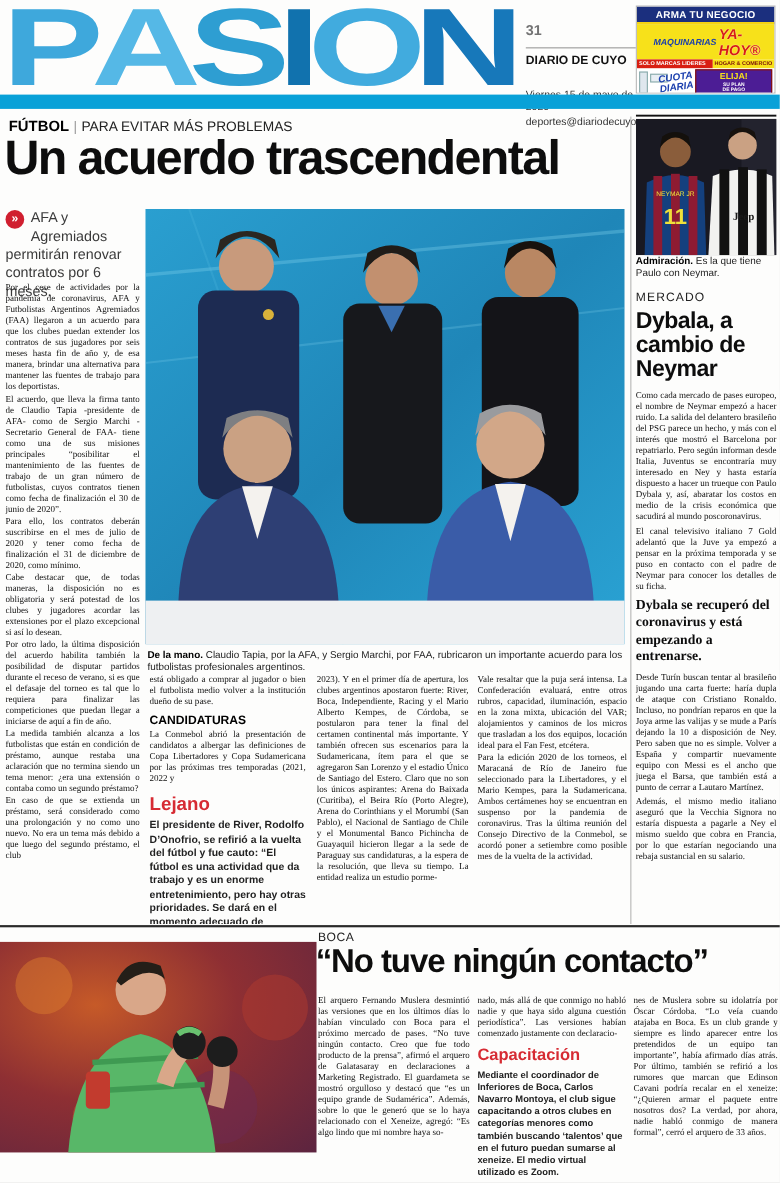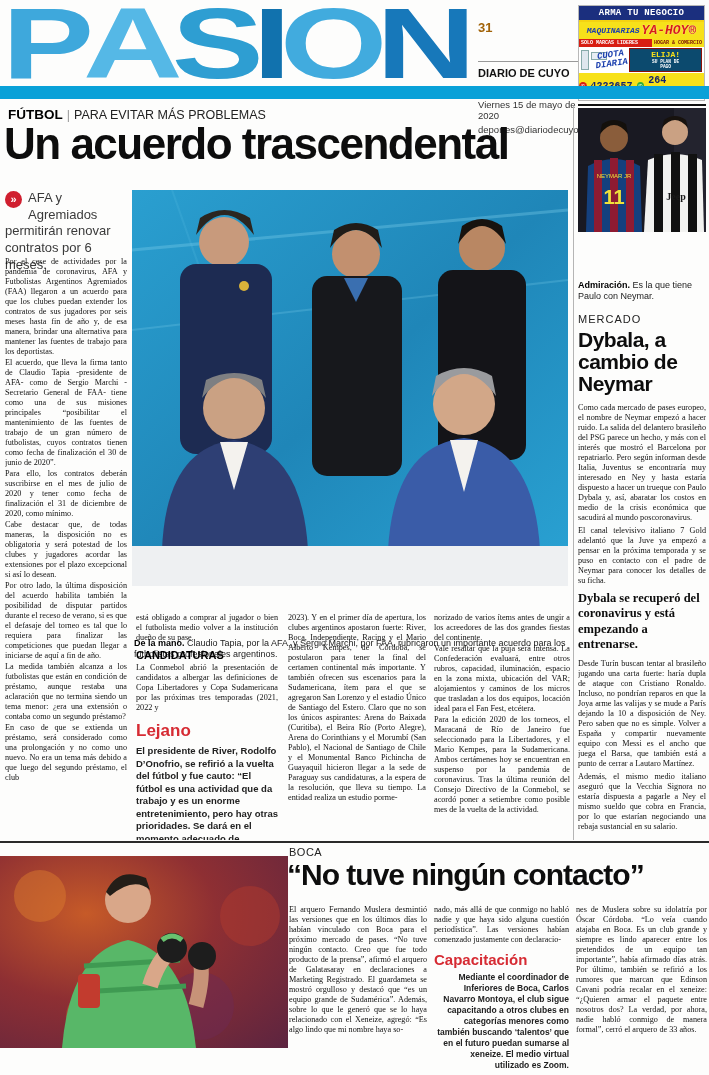--- a/index.html
+++ b/index.html
@@ -14,42 +14,42 @@
           transform:scaleX(1.38); transform-origin:left top; white-space:nowrap; }
   .logo span { display:inline-block; }
   .logo span:nth-child(1){ color:#3ea8dc; }
   .logo span:nth-child(2){ color:#55b8e6; }
   .logo span:nth-child(3){ color:#2e9ed2; }
   .logo span:nth-child(4){ color:#1172ae; }
   .logo span:nth-child(5){ color:#41abde; }
   .logo span:nth-child(6){ color:#1778ba; }
 
   .issue { left:478px; top:20px; width:118px; font-family:"Liberation Sans", sans-serif; }
-  .issue .pnum { font-size:13px; font-weight:bold; color:#a16207; margin-bottom:26px; }
+  .issue .pnum { font-size:13px; font-weight:bold; color:#737373; margin-bottom:8px; }
   .issue .rule { height:1px; background:#999; margin-bottom:5px; }
   .issue .paper { font-size:11px; font-weight:bold; color:#111; margin-bottom:20px; }
   .issue .date, .issue .email { font-size:9.5px; color:#333; margin-bottom:3px; }
 
-  .ad { left:578px; top:5px; width:127px; height:96px; background:#fff;
-        border:1px solid #b8b8b8; font-family:Liberation Mono, monospace; overflow:hidden; }
+  .ad { left:578px; top:5px; width:127px; height:80px; background:#fff;
+        border:1px solid #b8b8b8; font-family:Liberation Sans, sans-serif; overflow:hidden; }
   .ad-top { background:#1b2f7e; color:#fff; font-weight:bold; font-size:9px; text-align:center;
             padding:2px 0; border-bottom:2px solid #f4d312; letter-spacing:.3px; }
   .ad-brand { background:#f7e11a; display:flex; align-items:center; justify-content:center; gap:2px; padding:1px 0; }
-  .ad-maq { color:#1b3fae; font-style:italic; font-weight:bold; font-size:8px; }
+  .ad-maq { color:#1b3fae; font-style:italic; font-weight:bold; font-size:8px;margin-left:15px; }
   .ad-yahoy { color:#d81e12; font-style:italic; font-weight:bold; font-size:13px; text-shadow:0 0 1px #fff; }
   .ad-strip { display:flex; font-size:5px; font-weight:bold; }
   .ad-strip .s1 { background:#d81e12; color:#fff; flex:1.2; padding:1px 2px; }
   .ad-strip .s2 { background:#f7e11a; color:#7a1108; padding:1px 2px; }
   .ad-mid { display:flex; align-items:center; height:26px; background:#fff; padding:1px 2px; gap:2px; }
   .ad-appl { width:26px; height:20px; position:relative; }
   .ad-appl .fr { position:absolute; left:0; top:0; width:8px; height:20px; background:#dfe7ee; border:1px solid #8aa; }
   .ad-appl .ac { position:absolute; left:10px; top:2px; width:16px; height:8px; background:#e8eef4; border:1px solid #8aa; }
   .ad-cuota { color:#1b3fae; font-style:italic; font-weight:bold; font-size:9px; line-height:9px;
               transform:rotate(-8deg); width:38px; text-align:center; }
-  .ad-elija { background:#0c4a6e; color:#f7e11a; font-weight:bold; font-size:8px; line-height:8px;
+  .ad-elija { background:#4c1d95; color:#f7e11a; font-weight:bold; font-size:8px; line-height:8px;
               padding:2px 21px; text-align:center; border:1px solid #8c0f06; }
   .ad-elija small { display:block; font-size:4.5px; line-height:5px; color:#fff; }
   .ad-phones { background:#f7e11a; display:flex; align-items:center; justify-content:center; gap:4px;
                font-weight:bold; color:#14246e; font-size:10px; padding:2px 0; }
   .dot { display:inline-block; width:9px; height:9px; border-radius:50%; color:#fff; font-size:7px;
          line-height:9px; text-align:center; vertical-align:1px; }
   .dot.red { background:#d81e12; } .dot.green { background:#2daf3c; }
 
   .cyan-bar { left:0; top:86px; width:709px; height:13px; background:#09a1d8; }
 
@@ -58,21 +58,21 @@
   .kicker b { font-size:13.5px; color:#000; }
   .kicker .sep { color:#999; padding:0 4px; }
   .headline { left:4px; top:121px; width:567px; font-family:"Liberation Sans", sans-serif;
               font-weight:bold; font-size:44px; letter-spacing:-1.5px; color:#0d0d0d; line-height:1.05; }
   .lead { left:5px; top:190px; width:123px; font-family:"Liberation Sans", sans-serif;
           font-size:13px; line-height:1.28; color:#3a3a3a; }
   .lead-badge { float:left; width:17px; height:17px; border-radius:50%; background:#d01f2f; color:#fff;
                 font-weight:bold; font-size:11px; line-height:17px; text-align:center; margin:1px 6px 2px 0; }
 
   .main-photo { left:132px; top:190px; width:436px; height:396px; overflow:hidden; }
-  .caption { font-family:"Liberation Sans", sans-serif; font-size:9px; line-height:1.25; color:#222;margin-top:48px; }
+  .caption { font-family:"Liberation Sans", sans-serif; font-size:9px; line-height:1.25; color:#222; }
   .caption b { color:#000; }
   .main-caption { left:134px; top:590px; width:432px; }
 
   .bodytext { font-size:8.2px; line-height:1.22; text-align:justify; color:#111; }
   .bodytext p { margin:0 0 1px 0; }
   .col1 { left:5px;   top:257px; width:122px; height:581px; overflow:hidden; }
   .col2 { left:136px; top:613px; width:142px; height:227px; overflow:hidden; }
   .col3 { left:288px; top:613px; width:138px; height:227px; overflow:hidden; }
   .col4 { left:434px; top:613px; width:136px; height:227px; overflow:hidden; }
 
@@ -105,21 +105,21 @@
                  letter-spacing:.5px; color:#222; }
   .boca-headline { left:287px; top:858px; width:422px; font-family:"Liberation Sans", sans-serif;
                    font-weight:bold; font-size:30px; letter-spacing:-1px; color:#0d0d0d; }
   .bocacol { top:905px; height:170px; overflow:hidden; }
   .bocacol.b1 { left:289px; width:138px; }
   .bocacol.b2 { left:434px; width:135px; }
   .bocacol.b3 { left:576px; width:131px; }
   .cap-title { font-family:"Liberation Sans", sans-serif; font-weight:bold; font-size:15px;
                color:#d62b33; margin:6px 0 4px; }
   .cap-text { font-family:"Liberation Sans", sans-serif; font-weight:bold; font-size:8.5px;
-              line-height:1.3; color:#222; text-align:right; }
+              line-height:1.3; color:#222; text-align:left; }
 </style>
 </head>
 <body>
 
 <div class="page">
 
   <div class="abs logo"><span>P</span><span>A</span><span>S</span><span>I</span><span>O</span><span>N</span></div>
 
   <div class="abs issue">
     <div class="pnum">31</div>
@@ -232,21 +232,20 @@
       </div>
     <div class="red-title">Lejano</div>
     <div class="boldsans">El presidente de River, Rodolfo D’Onofrio, se refirió a la vuelta del fútbol y fue cauto: “El fútbol es una actividad que da trabajo y es un enorme entretenimiento, pero hay otras prioridades. Se dará en el momento adecuado de acuerdo a la Salud”, afirmó.</div>
   </div>
 
   <div class="abs col3 bodytext">
     <p>2023). Y en el primer día de apertura, los clubes argentinos apostaron fuerte: River, Boca, Independiente, Racing y el Mario Alberto Kempes, de Córdoba, se postularon para tener la final del certamen continental más importante. Y también ofrecen sus escenarios para la Sudamericana, ítem para el que se agregaron San Lorenzo y el estadio Único de Santiago del Estero. Claro que no son los únicos aspirantes: Arena do Baixada (Curitiba), el Beira Río (Porto Alegre), Arena do Corinthians y el Morumbí (San Pablo), el Nacional de Santiago de Chile y el Monumental Banco Pichincha de Guayaquil hicieron llegar a la sede de Paraguay sus candidaturas, a la espera de la resolución, que lleva su tiempo. La entidad realiza un estudio porme-</p>
   </div>
 
   <div class="abs col4 bodytext">
-    <p>norizado de varios ítems antes de ungir a los acreedores de las dos grandes fiestas del continente.</p>
     <p>Vale resaltar que la puja será intensa. La Confederación evaluará, entre otros rubros, capacidad, iluminación, espacio en la zona mixta, ubicación del VAR; alojamientos y caminos de los micros que trasladan a los dos equipos, locación ideal para el Fan Fest, etcétera.</p>
     <p>Para la edición 2020 de los torneos, el Maracaná de Río de Janeiro fue seleccionado para la Libertadores, y el Mario Kempes, para la Sudamericana. Ambos certámenes hoy se encuentran en suspenso por la pandemia de coronavirus. Tras la última reunión del Consejo Directivo de la Conmebol, se acordó poner a setiembre como posible mes de la vuelta de la actividad.</p>
   </div>
 
   <div class="abs v-rule"></div>
 
   <div class="abs sidebar">
     <div class="sb-toprule"></div>
     <div class="sb-photo">
       <svg width="128" height="124" viewBox="0 0 128 124" xmlns="http://www.w3.org/2000/svg">

